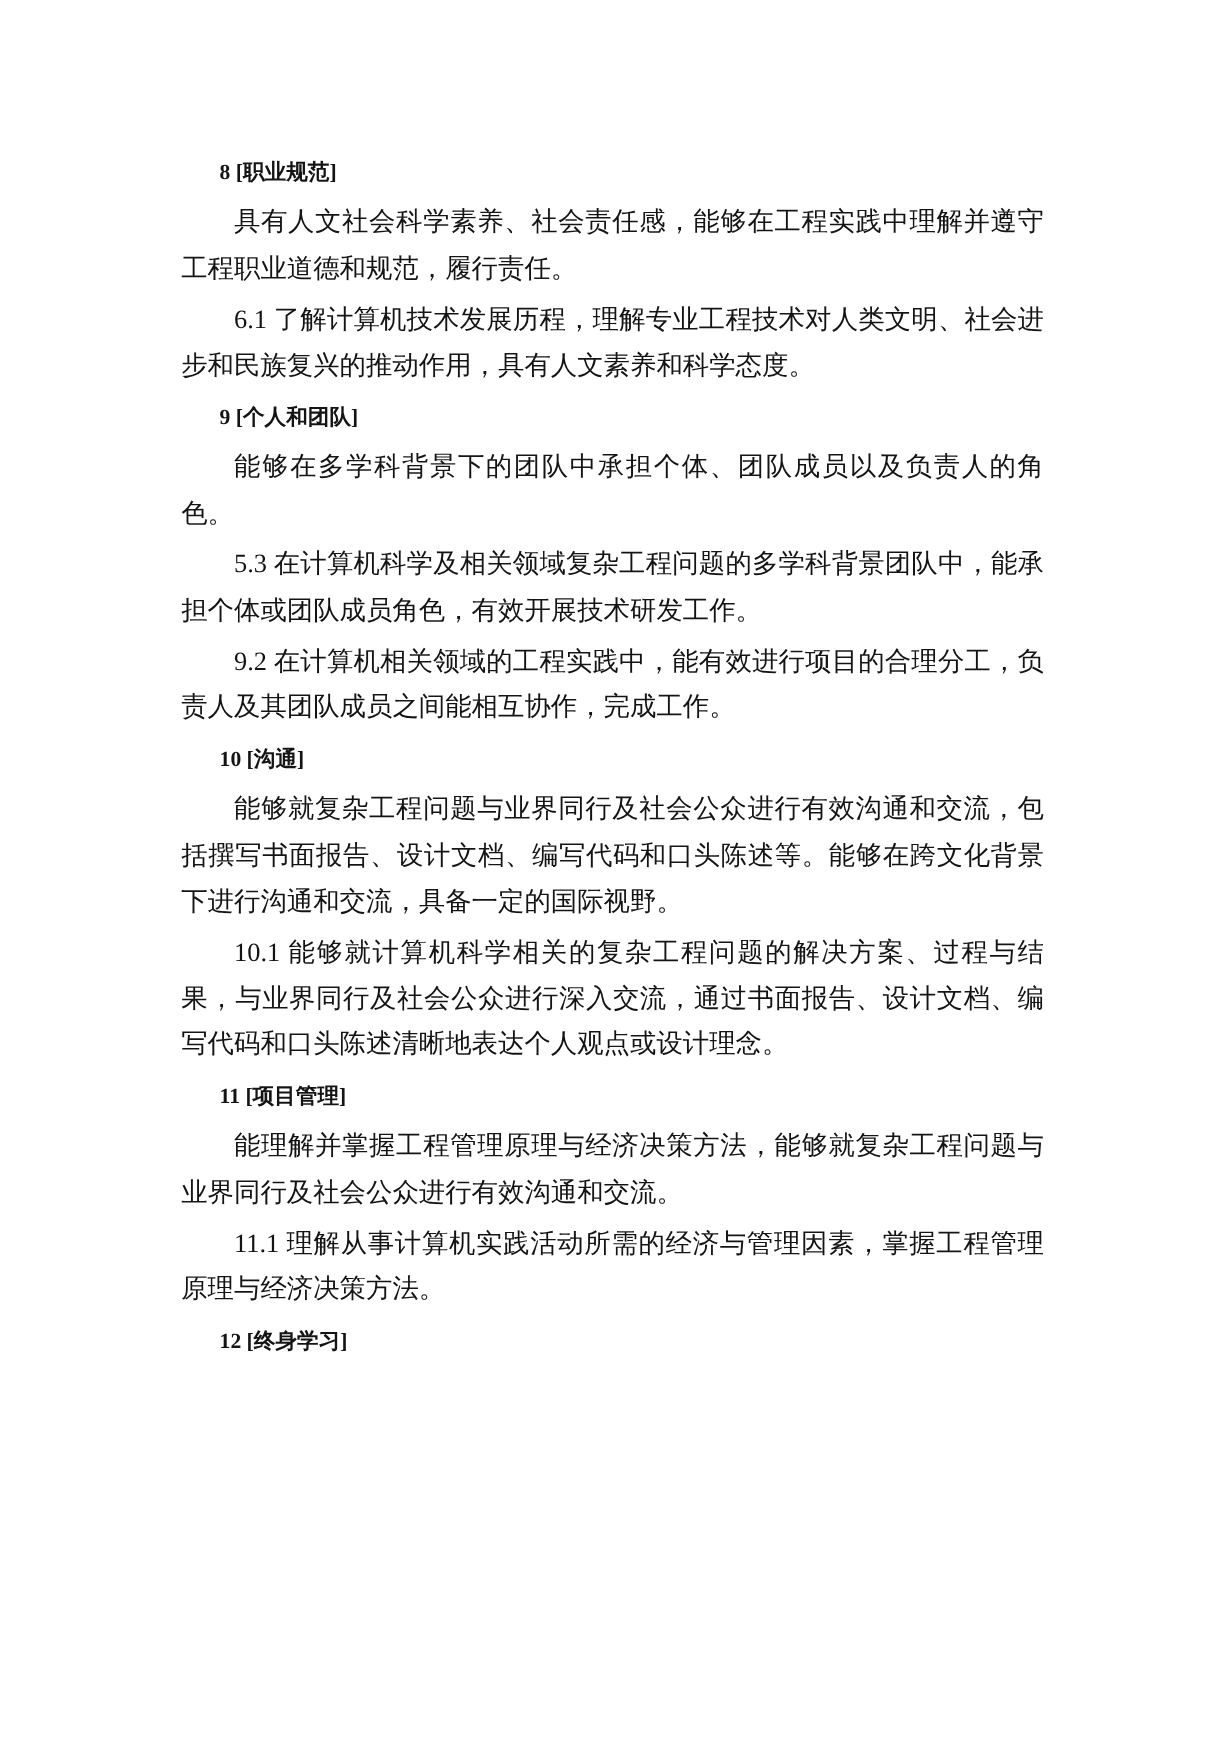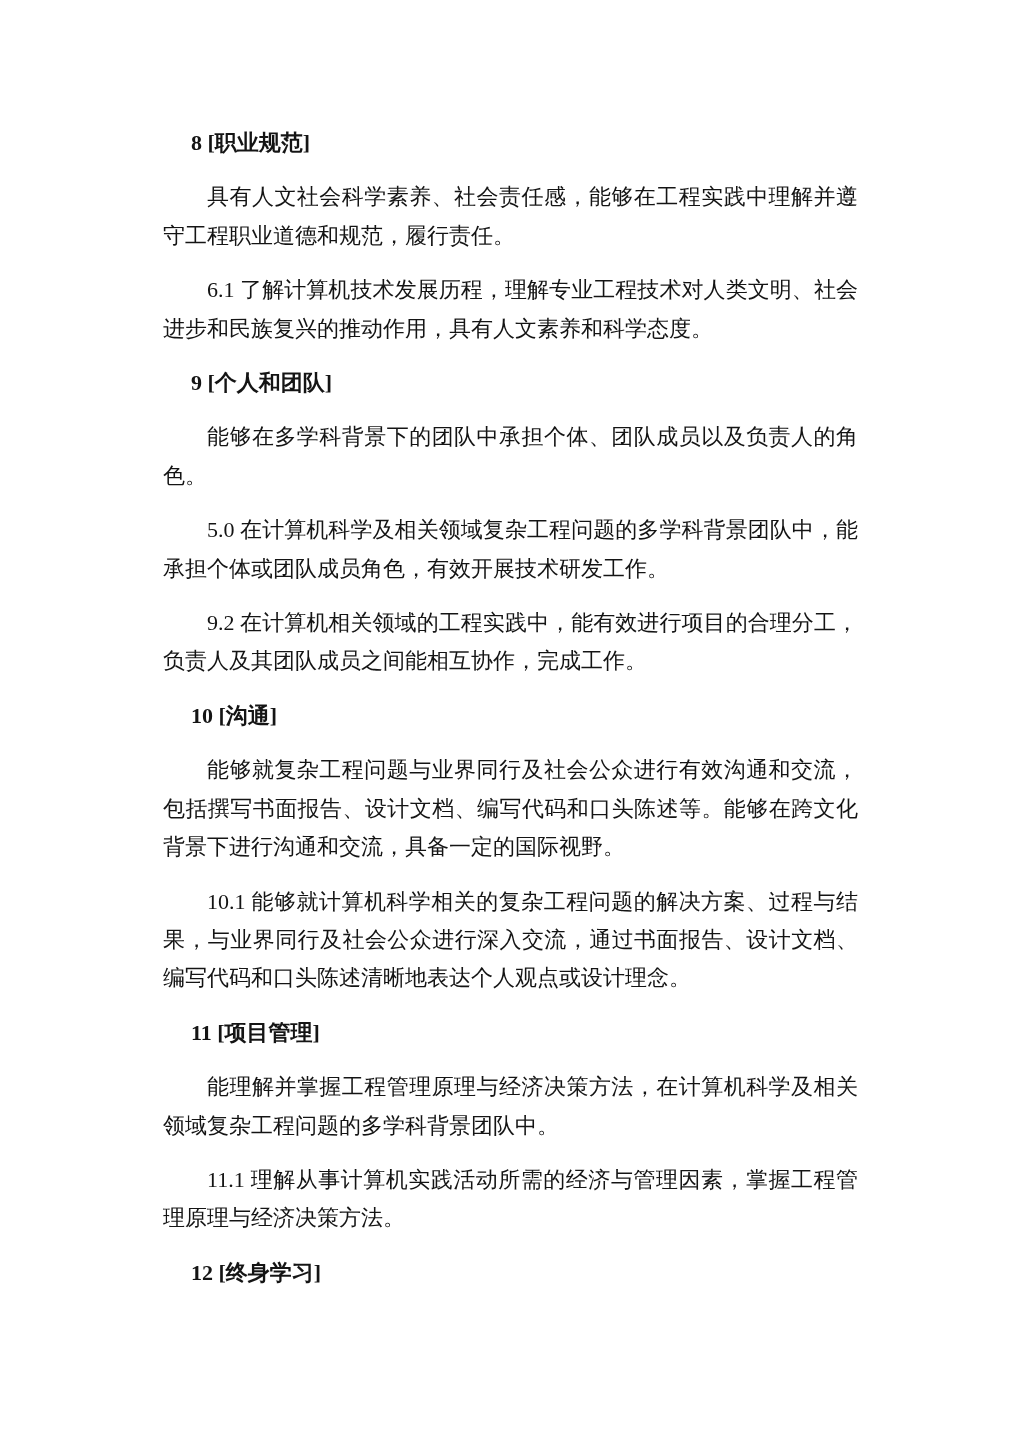--- a/index.html
+++ b/index.html
@@ -15,59 +15,59 @@
     background: #ffffff;
     padding: 124px 150px 0 147px;
     overflow: hidden;
     font-family: "Liberation Serif", "DejaVu Serif", serif;
     font-size: 22px;
     line-height: 38.4px;
     color: #141414;
     text-align: justify;
   }
   .page p {
-    margin: 16px;
+    margin: 4px;
     text-indent: 2em;
   }
   .page h2 {
     margin: 0;
     text-indent: 2em;
-    font-size: 22px;
+    font-size: 18px;
     font-weight: bold;
     line-height: 38.4px;
     text-align: left;
   }
 </style>
 </head>
 <body>
 
 <div class="page">
 
   <section>
     <h2>8 [职业规范]</h2>
     <p>具有人文社会科学素养、社会责任感，能够在工程实践中理解并遵守工程职业道德和规范，履行责任。</p>
     <p>6.1 了解计算机技术发展历程，理解专业工程技术对人类文明、社会进步和民族复兴的推动作用，具有人文素养和科学态度。</p>
   </section>
 
   <section>
     <h2>9 [个人和团队]</h2>
     <p>能够在多学科背景下的团队中承担个体、团队成员以及负责人的角色。</p>
-    <p>5.0 在计算机科学及相关领域复杂工程问题的多学科背景团队中，能承担个体或团队成员角色，有效开展技术研发工作。</p>
+    <p>5.3 在计算机科学及相关领域复杂工程问题的多学科背景团队中，能承担个体或团队成员角色，有效开展技术研发工作。</p>
     <p>9.2 在计算机相关领域的工程实践中，能有效进行项目的合理分工，负责人及其团队成员之间能相互协作，完成工作。</p>
   </section>
 
   <section>
     <h2>10 [沟通]</h2>
     <p>能够就复杂工程问题与业界同行及社会公众进行有效沟通和交流，包括撰写书面报告、设计文档、编写代码和口头陈述等。能够在跨文化背景下进行沟通和交流，具备一定的国际视野。</p>
     <p>10.1 能够就计算机科学相关的复杂工程问题的解决方案、过程与结果，与业界同行及社会公众进行深入交流，通过书面报告、设计文档、编写代码和口头陈述清晰地表达个人观点或设计理念。</p>
   </section>
 
   <section>
     <h2>11 [项目管理]</h2>
-    <p>能理解并掌握工程管理原理与经济决策方法，在计算机科学及相关领域复杂工程问题的多学科背景团队中。</p>
+    <p>能理解并掌握工程管理原理与经济决策方法，能够就复杂工程问题与业界同行及社会公众进行有效沟通和交流。</p>
     <p>11.1 理解从事计算机实践活动所需的经济与管理因素，掌握工程管理原理与经济决策方法。</p>
   </section>
 
   <section>
     <h2>12 [终身学习]</h2>
   </section>
 
 </div>
 
 </body></html>

